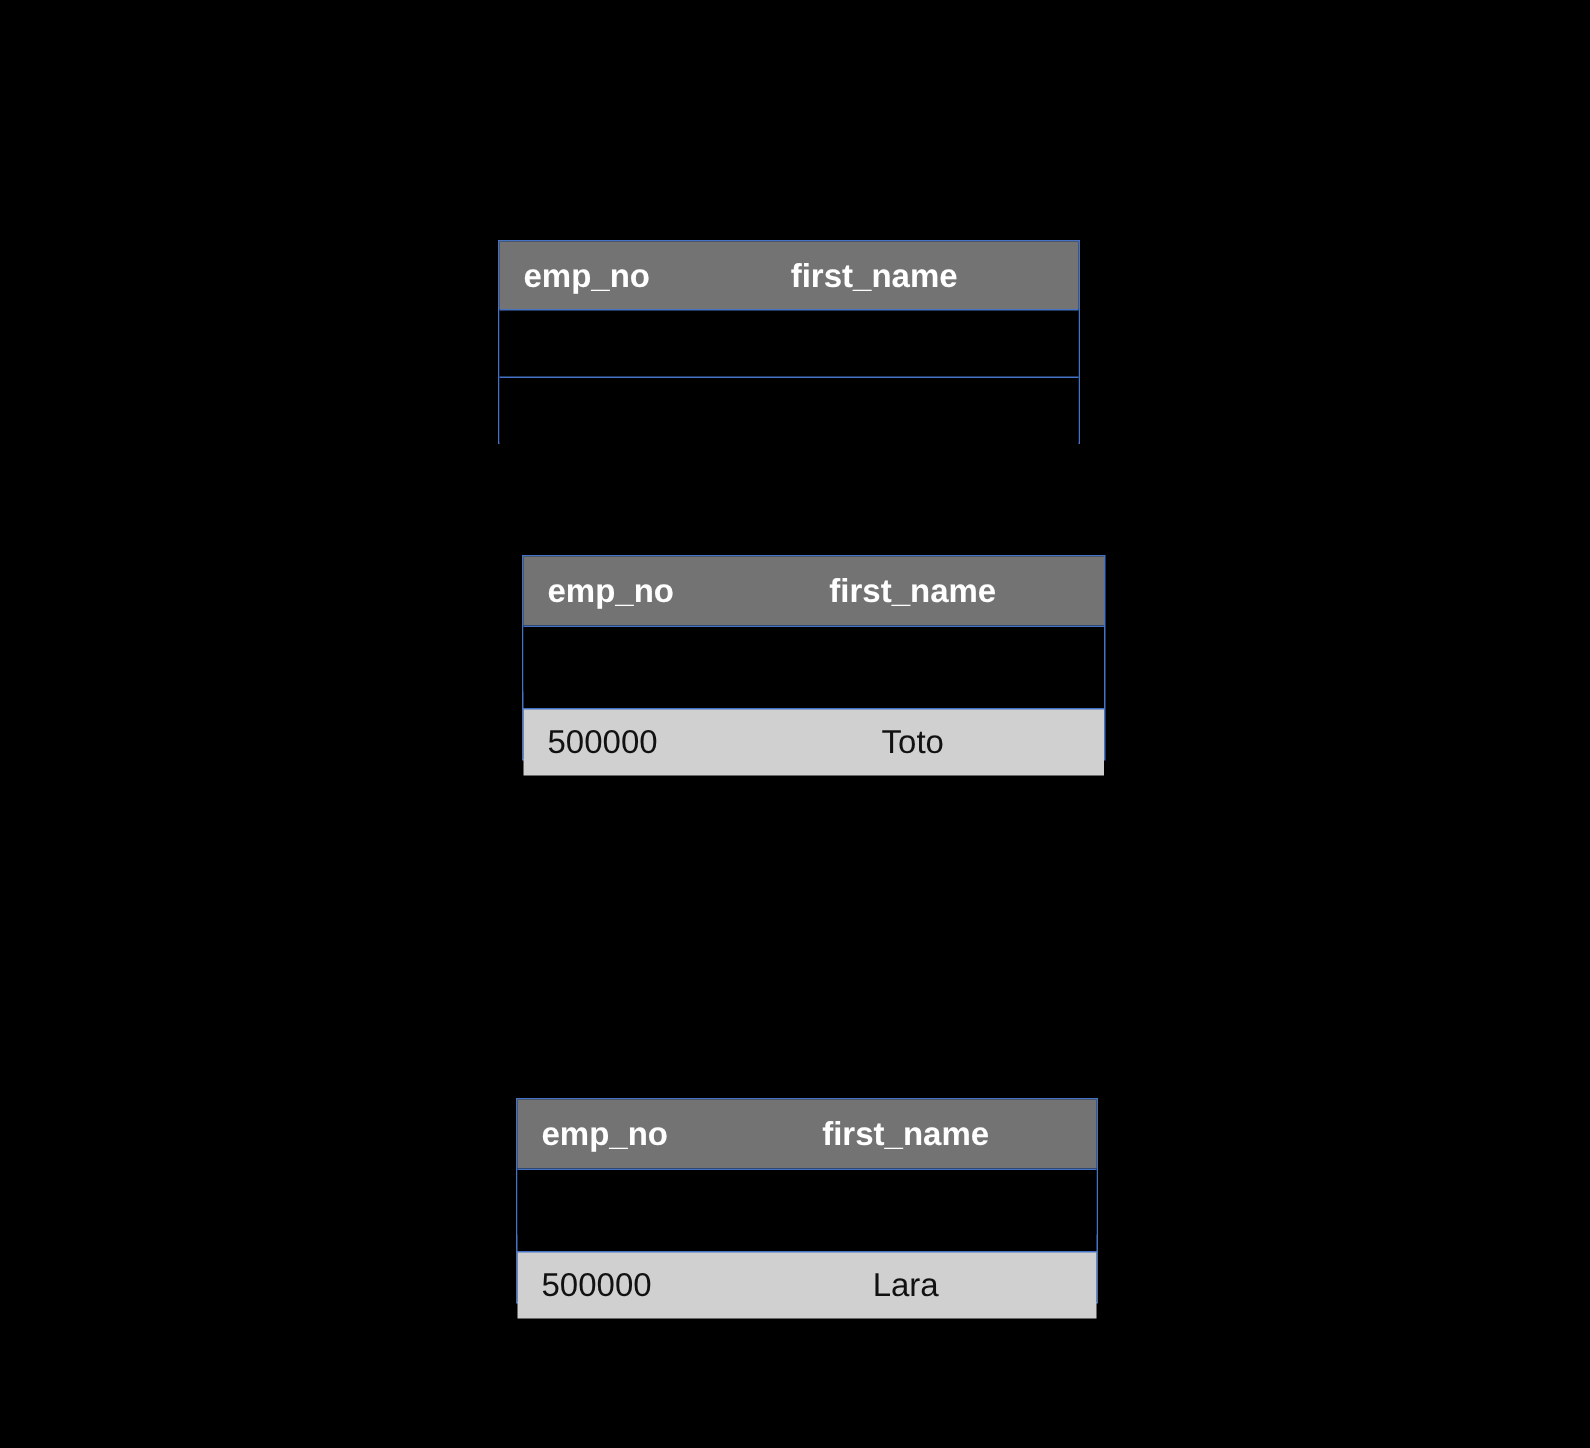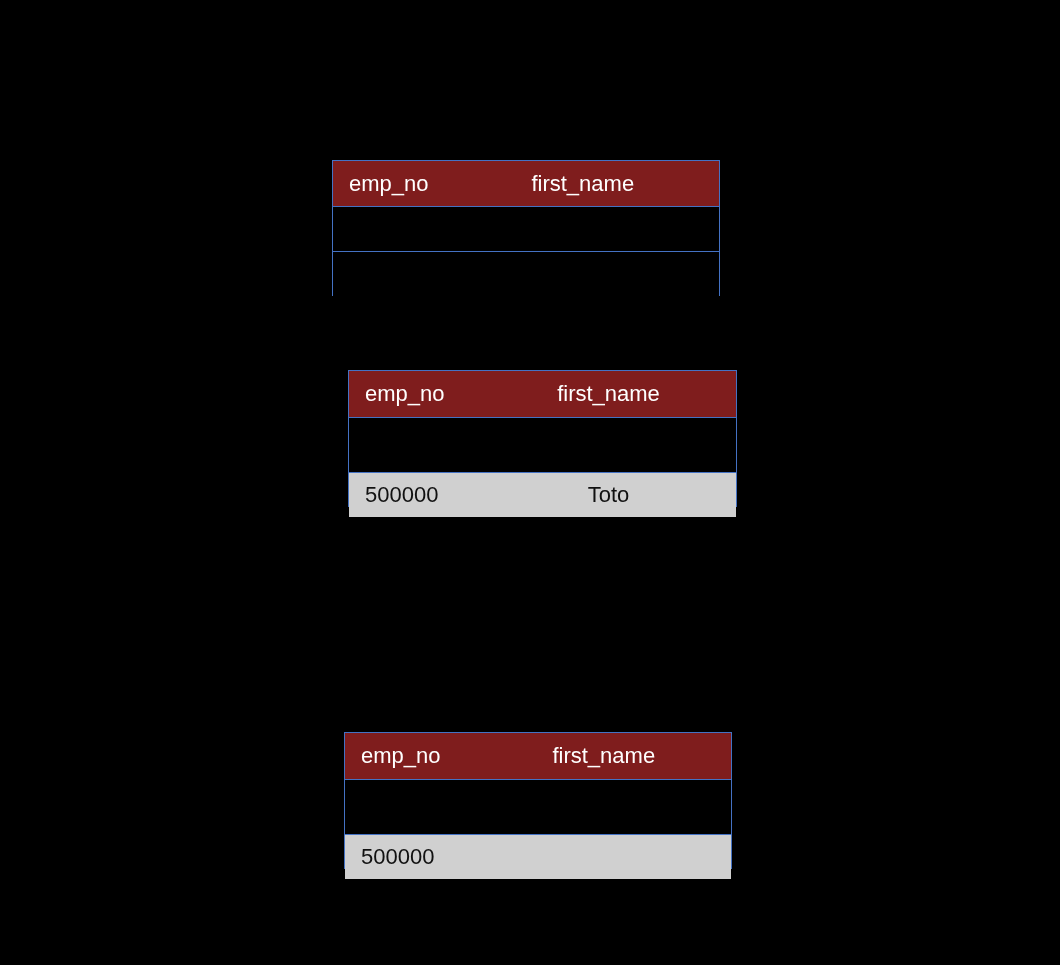--- a/index.html
+++ b/index.html
@@ -29,23 +29,23 @@
     background: #000000;
   }
 
   .table-row {
     display: flex;
     box-sizing: border-box;
     align-items: center;
   }
 
   .header-row {
-    background: #7f1d1d;
+    background: #737373;
     color: #FFFFFF;
-    font-weight: normal;
+    font-weight: bold;
   }
 
   .empty-row {
     background: #000000;
     border-top: 1px solid #4472C4;
   }
 
   .data-row {
     background: #D0D0D0;
     color: #111111;
@@ -145,16 +145,17 @@
     <div class="table-row header-row">
       <div class="cell cell-emp-no">emp_no</div>
       <div class="cell cell-first-name">first_name</div>
     </div>
     <div class="table-row empty-row">
       <div class="cell cell-emp-no"></div>
       <div class="cell cell-first-name"></div>
     </div>
     <div class="table-row data-row">
       <div class="cell cell-emp-no">500000</div>
+      <div class="cell cell-first-name">Lara</div>
     </div>
   </div>
 
 </div>
 
 </body></html>

